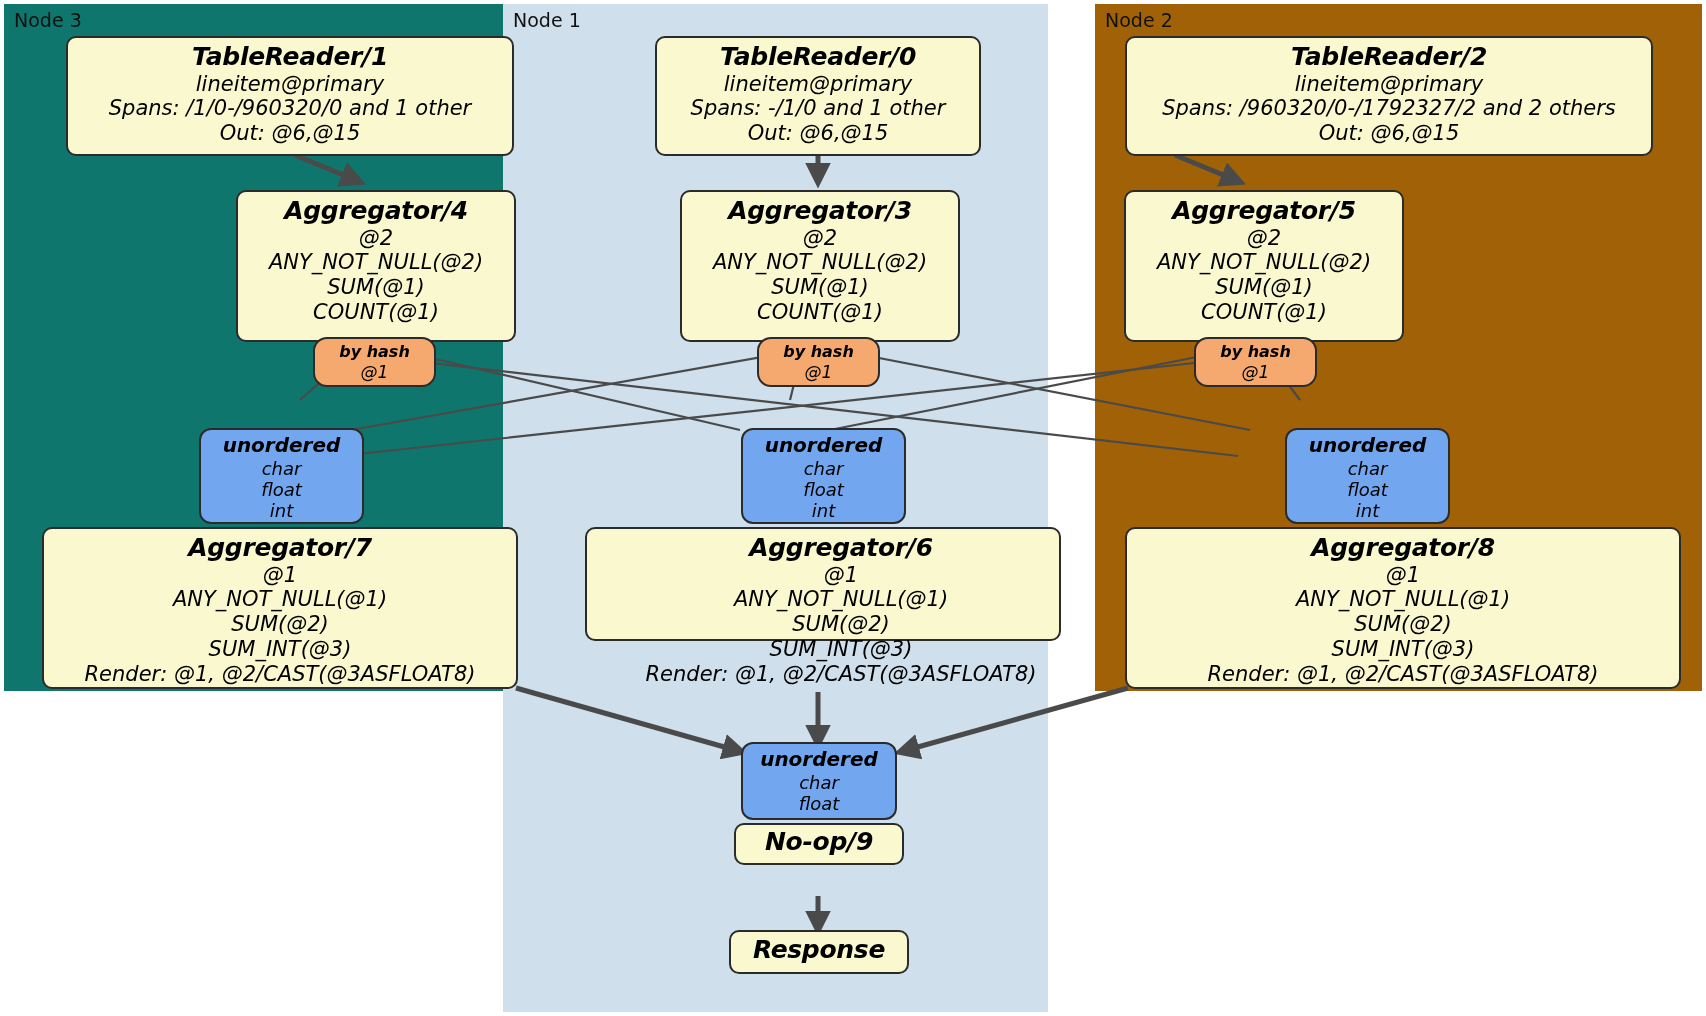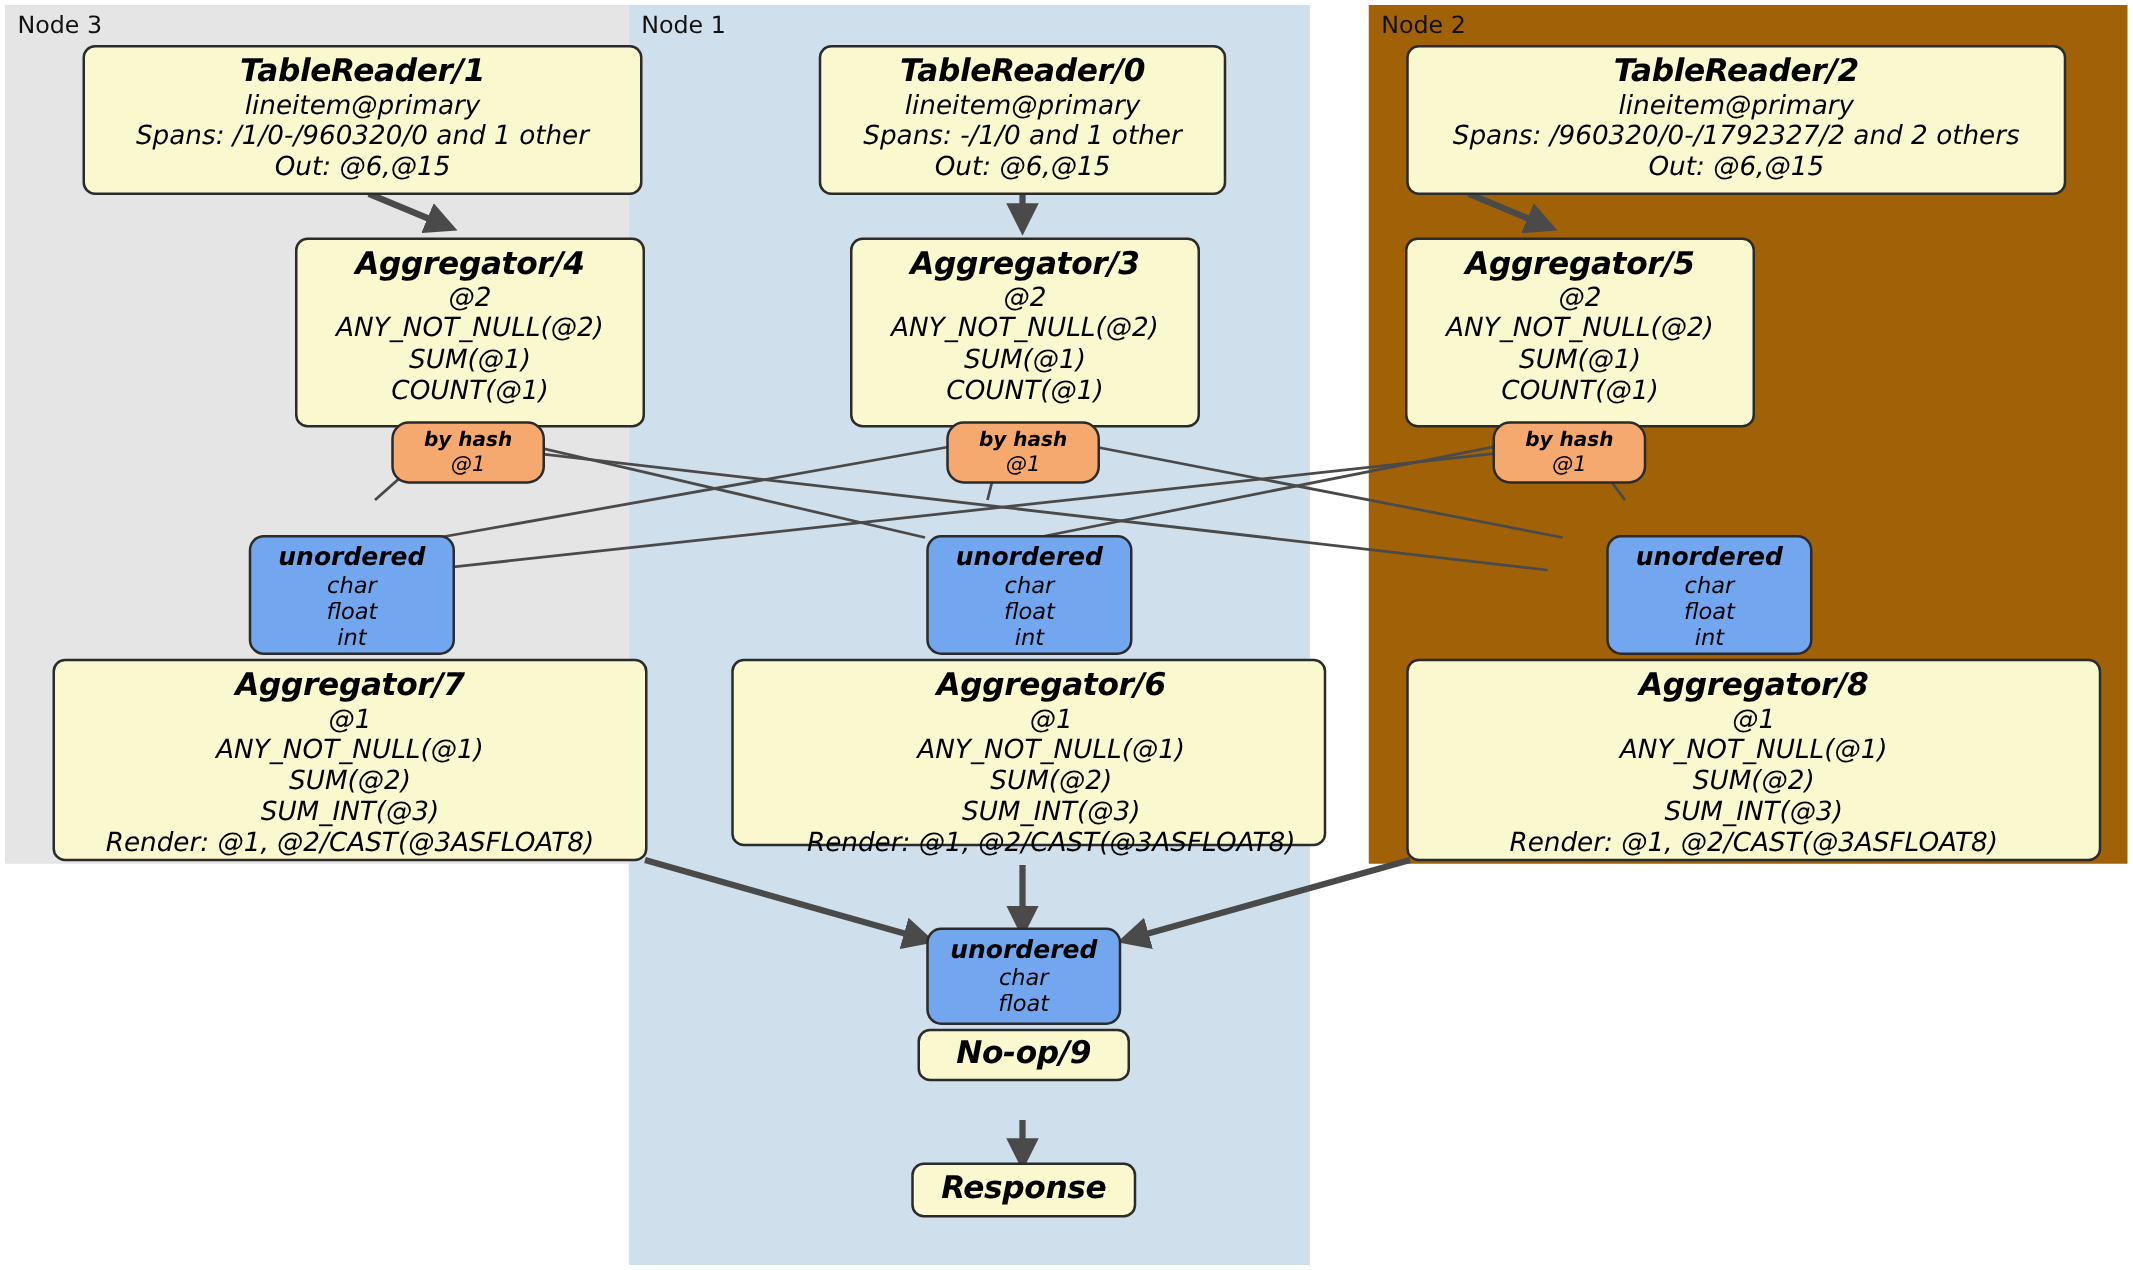--- a/index.html
+++ b/index.html
@@ -25,21 +25,21 @@
   }
   .panel-label {
     position: absolute;
     top: 6px;
     left: 10px;
     font-size: 19px;
     color: #111111;
     line-height: 1.1;
     white-space: nowrap;
   }
-  #panel-node3 { left: 4px;    top: 4px;  width: 499px; height: 687px; background: #e5e5e5; }
+  #panel-node3 { left: 4px;    top: 4px;  width: 499px; height: 687px; background: #0f766e; }
   #panel-node1 { left: 503px;  top: 4px;  width: 545px; height: 1008px; background: #cfdfec; }
   #panel-node2 { left: 1095px; top: 4px;  width: 607px; height: 687px; background: #a16207; }
 
   
   #edges {
     position: absolute;
     left: 0; top: 0;
     width: 1706px;
     height: 1016px;
     pointer-events: none;
@@ -242,21 +242,21 @@
 
   <div class="box proc zalt" style="left:42px; top:527px; width:476px; height:162px;">
     <div class="title">Aggregator/7</div>
     <div class="detail">@1</div>
     <div class="detail">ANY_NOT_NULL(@1)</div>
     <div class="detail">SUM(@2)</div>
     <div class="detail">SUM_INT(@3)</div>
     <div class="detail">Render: @1, @2/CAST(@3ASFLOAT8)</div>
   </div>
 
-  <div class="box proc zalt" style="left:585px; top:527px; width:476px; height:150px;padding-left:36px;">
+  <div class="box proc zalt" style="left:585px; top:527px; width:476px; height:114px;padding-left:36px;">
     <div class="title">Aggregator/6</div>
     <div class="detail">@1</div>
     <div class="detail">ANY_NOT_NULL(@1)</div>
     <div class="detail">SUM(@2)</div>
     <div class="detail">SUM_INT(@3)</div>
     <div class="detail">Render: @1, @2/CAST(@3ASFLOAT8)</div>
   </div>
 
   <div class="box proc zalt" style="left:1125px; top:527px; width:556px; height:162px;">
     <div class="title">Aggregator/8</div>

